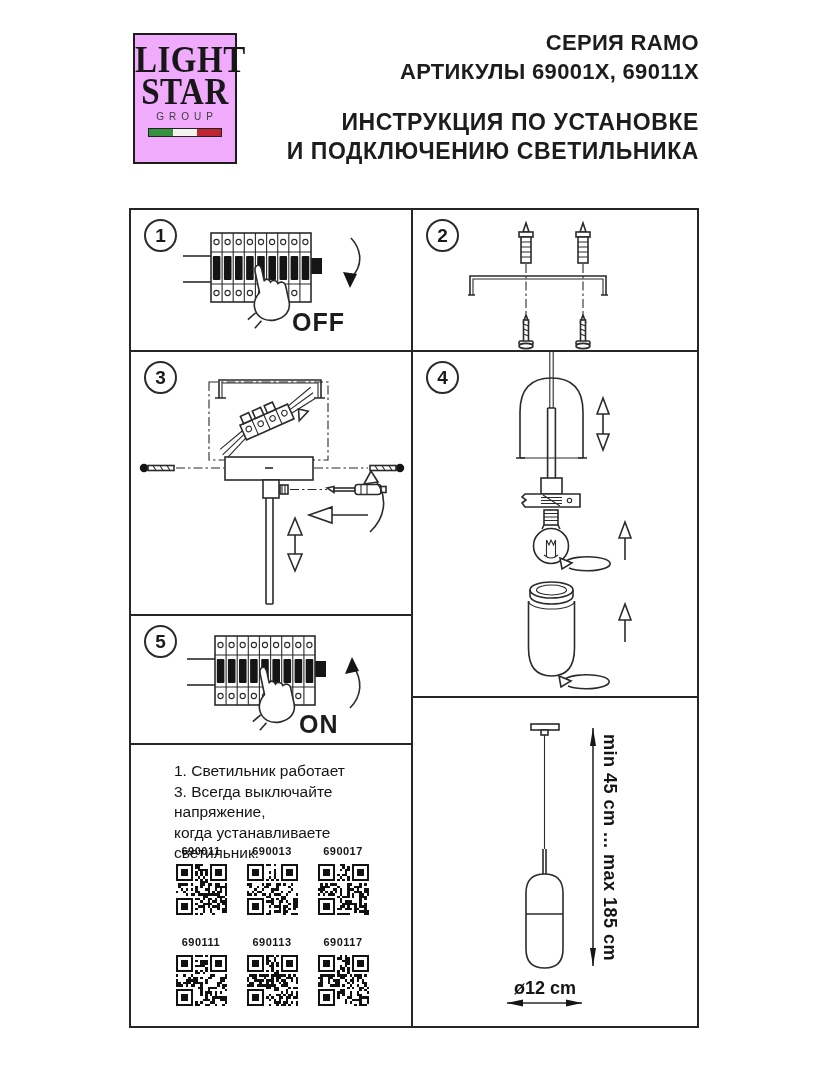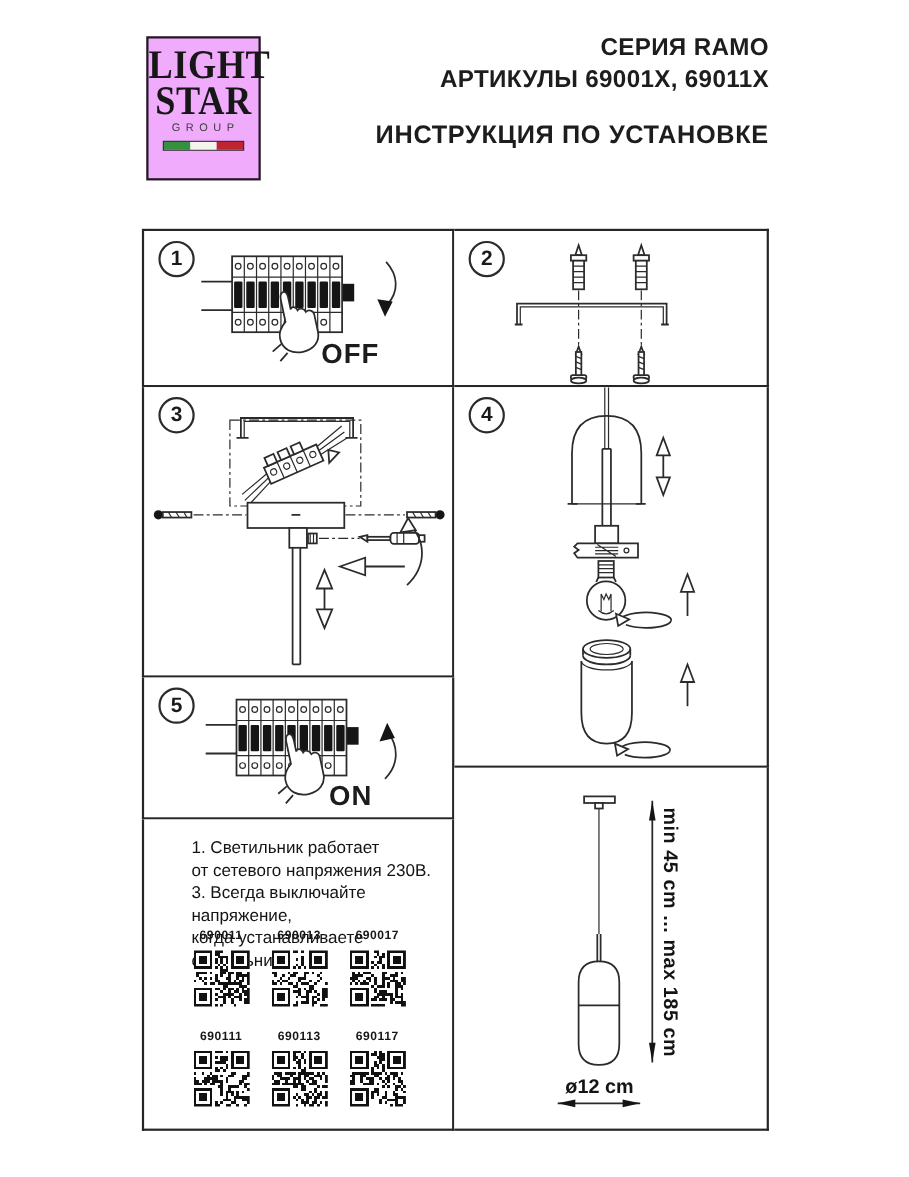--- a/index.html
+++ b/index.html
@@ -66,20 +66,21 @@
       <span class="flag-seg" style="background: rgb(244, 244, 238);"></span>
       <span class="flag-seg" style="background: rgb(191, 36, 51);"></span>
     </div>
   </div>
 
   <div class="titles">
     <div class="title-line">СЕРИЯ RAMO</div>
     <div class="title-line">АРТИКУЛЫ 69001X, 69011X</div>
     <div class="title-gap"></div>
     <div class="subtitle-line">ИНСТРУКЦИЯ ПО УСТАНОВКЕ</div>
+    <div class="subtitle-line">И ПОДКЛЮЧЕНИЮ СВЕТИЛЬНИКА</div>
   </div>
 
   <section class="panel b-l b-t b-r b-b" style="left:129px;top:208px;width:284px;height:144px">
     <div class="badge">
       <span>1</span>
       </div>
     <svg width="284" height="144" viewBox="0 0 284 144">
       <g>
         <line class="ln" x1="52" y1="46" x2="80" y2="46"></line>
         <line class="ln" x1="52" y1="72" x2="80" y2="72"></line>
@@ -372,21 +373,20 @@
         <path class="ln" d="M219,92 C231,80 232,64 222,50"></path>
         <polygon class="filld" points="214,58 221,41 228,55"></polygon>
       </g>
     </svg>
     <span class="switch-label" style="left:168px;top:94px">ON</span>
   </section>
 
   <section class="panel b-l b-r b-b" style="left:129px;top:745px;width:284px;height:283px">
     <div class="notes-text">
       <div>1. Светильник работает</div>
-      <div>от сетевого напряжения 230В.</div>
       <div>3. Всегда выключайте напряжение,</div>
       <div>когда устанавливаете светильник.</div>
     </div>
 
     <div class="qr-cell" style="left:44px;top:100px">
       <span class="qr-label">690011</span>
       <div class="qr-box"><svg viewBox="0 0 21 21" width="51" height="51" shape-rendering="crispEdges">
             <rect width="21" height="21" fill="#fff"></rect>
             <rect x="0" y="0" width="1" height="1" fill="#111"></rect>
             <rect x="1" y="0" width="1" height="1" fill="#111"></rect>

